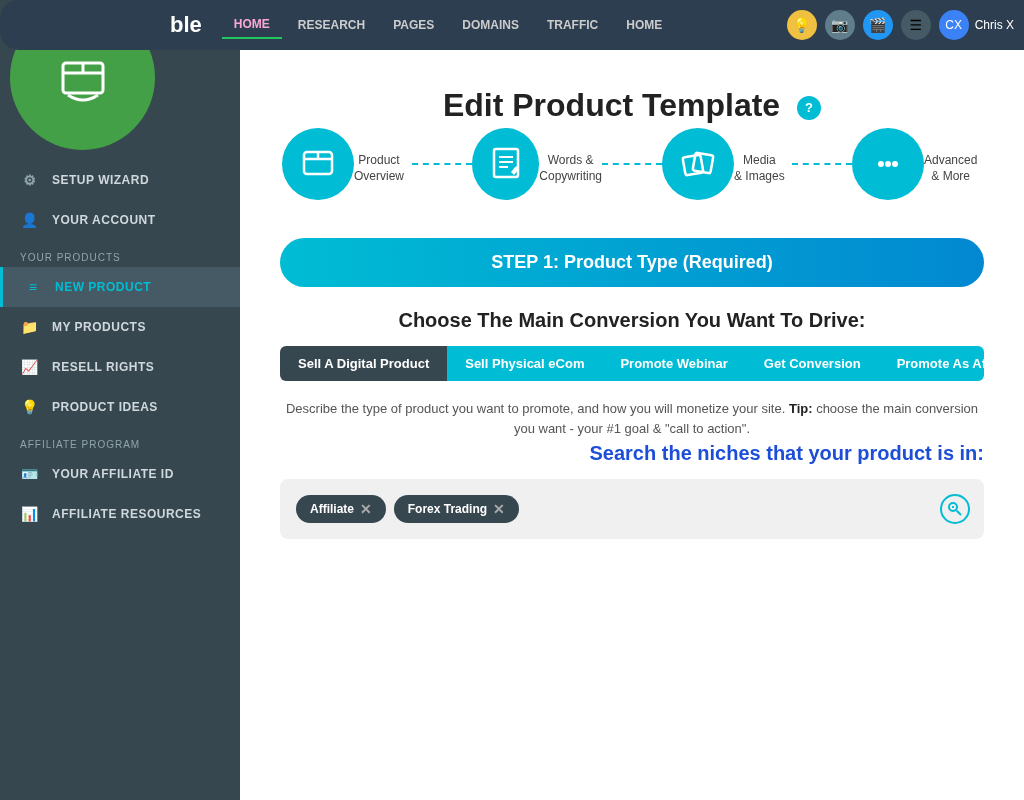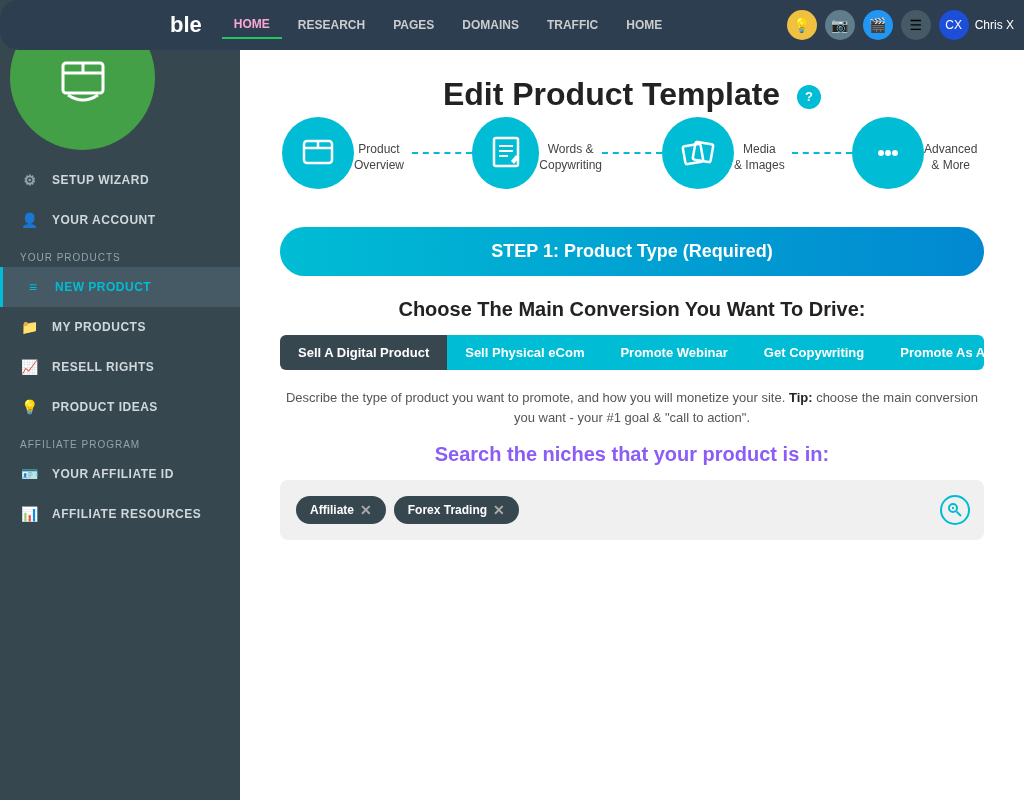--- a/index.html
+++ b/index.html
@@ -57,21 +57,21 @@
     }
     .nav-icon-btn.yellow { background: #f0c040; }
     .nav-icon-btn.gray { background: #607d8b; }
     .nav-icon-btn.blue { background: #2196f3; }
     .nav-icon-btn.dark { background: #455a64; }
     .nav-user {
       display: flex; align-items: center; gap: 6px;
       color: white; font-size: 12px; cursor: pointer;
     }
     .nav-avatar {
-      width: 30px; height: 30px; border-radius: 50%; background: #1d4ed8;
+      width: 30px; height: 30px; border-radius: 50%; background: #3b82f6;
       display: flex; align-items: center; justify-content: center; color: white; font-size: 12px;
     }
 
     
     .sidebar {
       position: absolute;
       top: 0; left: 0;
       width: 240px;
       height: 800px;
       background: #37474f;
@@ -123,21 +123,21 @@
 
     
     .main-content {
       position: absolute;
       top: 50px;
       left: 240px;
       right: 0;
       bottom: 0;
       background: white;
       overflow-y: auto;
-      padding: 26px 40px;
+      padding: 37px 40px;
     }
 
     .page-title {
       text-align: center;
       font-size: 32px;
       font-weight: bold;
       color: #222;
       margin-bottom: 4px;
     }
     .help-icon {
@@ -235,31 +235,31 @@
     }
     .tab-btn:not(.active) {
       background: #00bcd4;
       color: white;
     }
 
     .conversion-desc {
       text-align: center;
       font-size: 13px;
       color: #555;
-      margin-bottom: 16px;
+      margin-bottom: 4px;
       line-height: 1.5;
     }
     .conversion-desc strong { color: #222; }
 
     
     .search-niches-title {
-      text-align: center;
+      text-align: right;
       font-size: 20px;
       font-weight: bold;
-      color: #8b5cf6;
+      color: #1d4ed8;
       margin-bottom: 14px;
     }
 
     .niche-search-box {
       background: #f0f0f0;
       border-radius: 8px;
       padding: 16px 50px 16px 16px;
       display: flex;
       flex-wrap: wrap;
       gap: 8px;
@@ -444,21 +444,21 @@
   </div>
 
   <div class="step-bar">STEP 1: Product Type (Required)</div>
 
   <h2 class="conversion-title">Choose The Main Conversion You Want To Drive:</h2>
 
   <div class="tab-row">
     <button class="tab-btn active">Sell A Digital Product</button>
     <button class="tab-btn">Sell Physical eCom</button>
     <button class="tab-btn">Promote Webinar</button>
-    <button class="tab-btn">Get Copywriting</button>
+    <button class="tab-btn">Get Conversion</button>
     <button class="tab-btn">Promote As Affiliate</button>
   </div>
 
   <p class="conversion-desc">
     <span>Describe the type of product you want to promote, and how you will monetize your site.</span> <strong>Tip:</strong><span> choose the main conversion you want - your #1 goal &amp; "call to action".</span>
   </p>
 
   <h2 class="search-niches-title">Search the niches that your product is in:</h2>
 
   <div class="niche-search-box">

